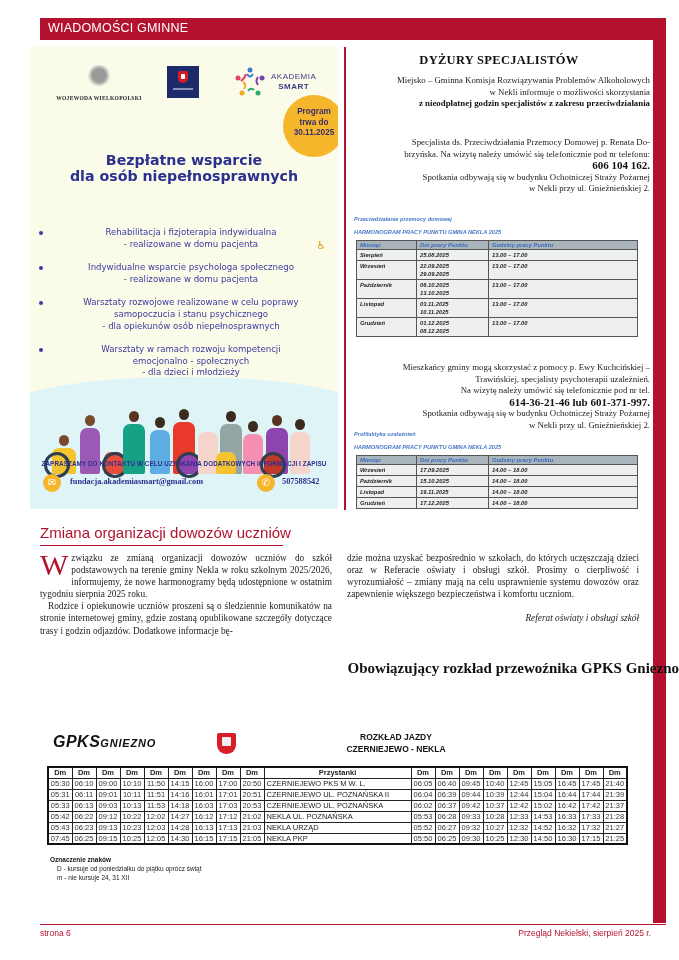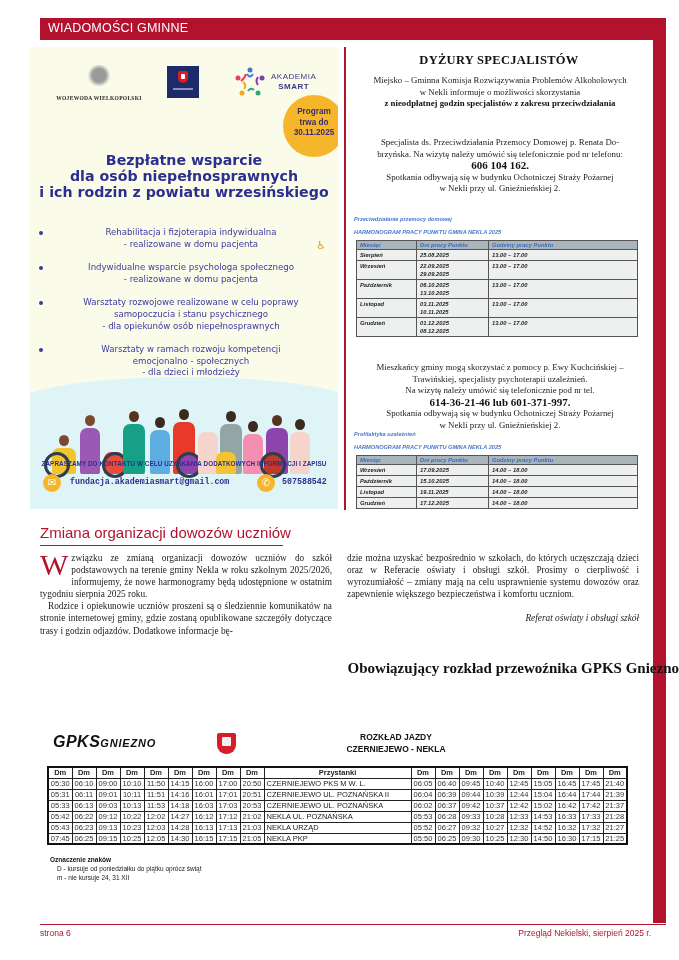--- a/index.html
+++ b/index.html
@@ -31,26 +31,26 @@
   .poster-list { position: absolute; left: 0; top: 180px; width: 308px; list-style: none; }
   .poster-list li { position: relative; text-align: center; font-family: "DejaVu Sans", sans-serif; font-size: 8.6px; line-height: 11.6px; color: #3a3aa0; padding: 0 14px 0 28px; margin-bottom: 12px; }
   .poster-list li .bullet { position: absolute; left: 9px; top: 4px; width: 4px; height: 4px; border-radius: 50%; background: #3a3aa0; }
   .wheel-icon { position: absolute; left: 286px; top: 192px; font-size: 11px; color: #e6a020; font-family: "DejaVu Sans", sans-serif; }
   .people { position: absolute; left: 8px; top: 365px; width: 292px; height: 100px; }
   .person { position: absolute; bottom: 38px; border-radius: 7px 7px 2px 2px; }
   .head { position: absolute; width: 10px; height: 11px; border-radius: 50%; background: #7a4a2e; }
   .wheel { position: absolute; bottom: 34px; width: 26px; height: 26px; border-radius: 50%; border: 3px solid #2c3e50; }
   .contact-title { position: absolute; left: 0; top: 413px; width: 308px; text-align: center; font-family: "Liberation Sans", sans-serif; font-weight: bold; font-size: 6.3px; color: #2b2f8f; letter-spacing: 0.1px; }
   .circ-icon { position: absolute; top: 427px; width: 18px; height: 18px; border-radius: 50%; background: #f6b62c; color: #fff; text-align: center; font-size: 10px; line-height: 18px; font-family: "DejaVu Sans", sans-serif; }
-  .contact-text { position: absolute; top: 430px; font-family: Liberation Mono, monospace; font-weight: bold; font-size: 8.3px; color: #2b2f8f; }
+  .contact-text { position: absolute; top: 430px; font-family: Liberation Serif, serif; font-weight: bold; font-size: 8.3px; color: #2b2f8f; }
 
   
   .spec-box { position: absolute; left: 344px; top: 47px; width: 306px; height: 463px; border-left: 2px solid #b3122e; }
   .spec-title { position: absolute; left: 0; top: 6px; width: 306px; text-align: center; font-family: "Liberation Serif", serif; font-weight: bold; font-size: 12.5px; letter-spacing: 0.3px; color: #111; }
-  .spec-p { position: absolute; left: 4px; width: 300px; text-align: center; font-family: "Liberation Serif", serif; font-size: 8.8px; line-height: 11.6px; color: #222; }
+  .spec-p { position: absolute; left: 4px; width: 300px; text-align: right; font-family: "Liberation Serif", serif; font-size: 8.8px; line-height: 11.6px; color: #222; }
   .spec-p b { font-weight: bold; color: #111; }
   .phone { font-weight: bold; font-size: 11px; color: #111; }
   .sec-label { position: absolute; left: 8px; font-family: "Liberation Sans", sans-serif; font-style: italic; font-weight: bold; font-size: 5.6px; color: #4a78c8; }
   table.harm { position: absolute; left: 10px; width: 282px; border-collapse: collapse; font-family: "Liberation Sans", sans-serif; font-style: italic; font-weight: bold; font-size: 5.8px; color: #222; background: #eef0f0; }
   table.harm th { background: #a9b5bb; color: #3a6bc0; font-weight: bold; text-align: left; padding: 1px 3px; border: 1px solid #555; height: 9px; }
   table.harm td { text-align: left; vertical-align: top; padding: 1px 3px; border: 1px solid #555; line-height: 8px; }
   table.harm td.m { width: 60px; }
   table.harm td.d { width: 72px; }
 
   
@@ -126,21 +126,20 @@
 
   <div class="badge">
     <div>Program</div>
     <div>trwa do</div>
     <div>30.11.2025</div>
   </div>
 
   <div class="poster-title">
     <div>Bezpłatne wsparcie</div>
     <div>dla osób niepełnosprawnych</div>
-    <div>i ich rodzin z powiatu wrzesińskiego</div>
   </div>
 
   <ul class="poster-list">
     <li>
         <span class="bullet"></span>
         <div>Rehabilitacja i fizjoterapia indywidualna</div>
         <div>- realizowane w domu pacjenta</div>
       </li>
     <li>
         <span class="bullet"></span>

